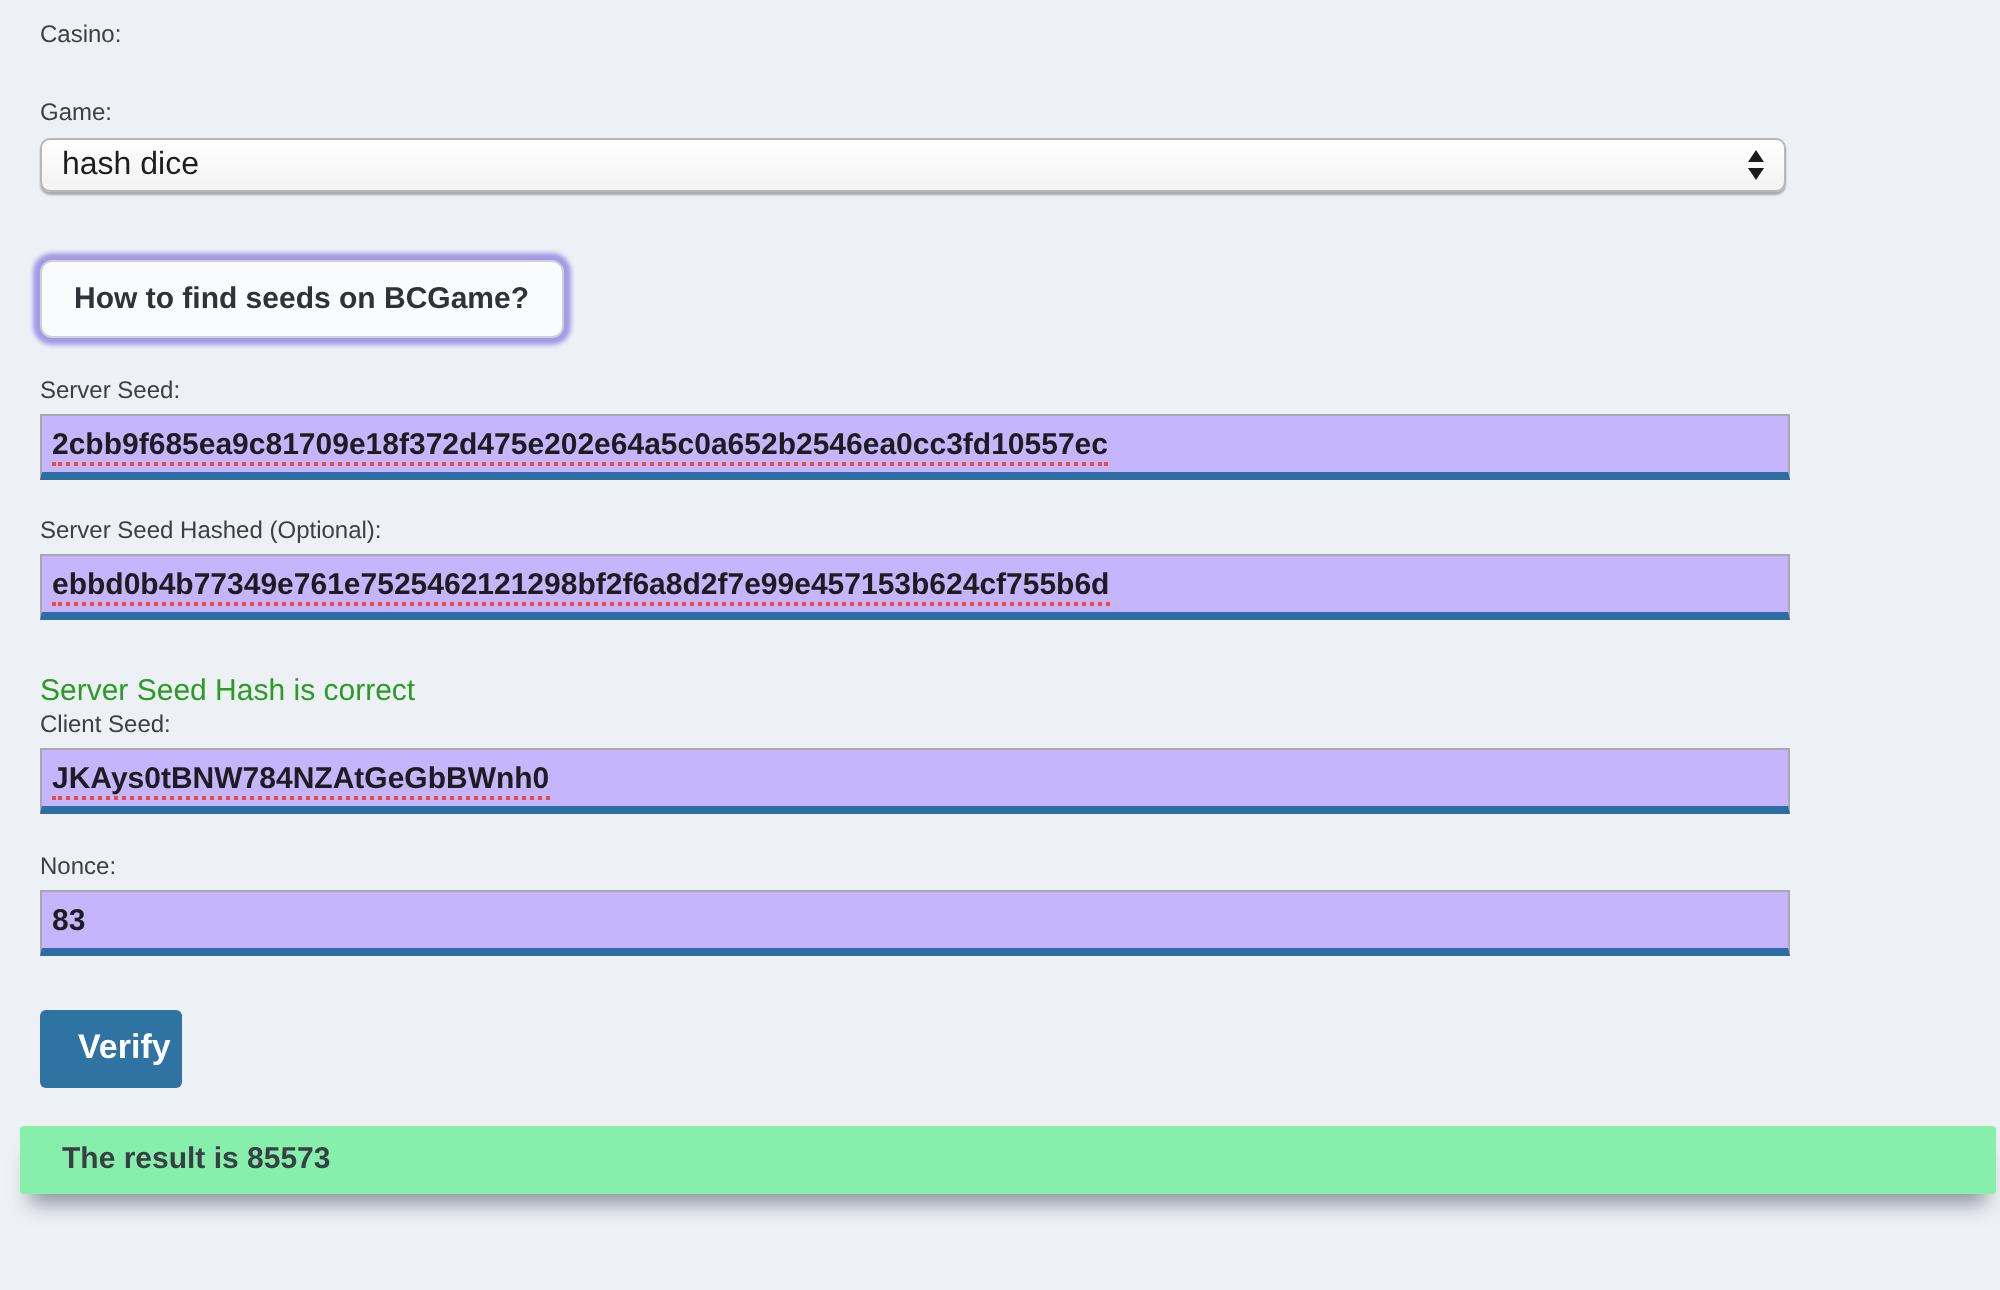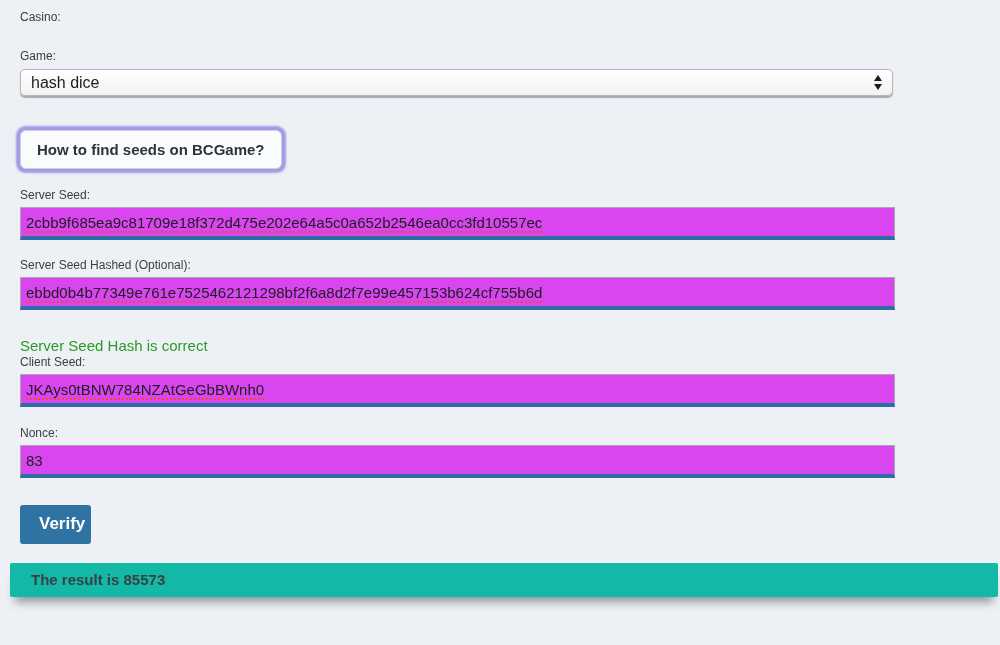--- a/index.html
+++ b/index.html
@@ -93,26 +93,26 @@
     cursor: pointer;
   }
 
   .field-label { margin-top: 17px; }
   .field-label.first-seed { margin-top: 18px; }
 
   .textbox {
     margin-top: 4px;
     width: 875px;
     box-sizing: border-box;
-    background: #d946ef;
+    background: #c4b5fd;
     border: 1px solid #a8a8ac;
     border-bottom: 4px solid #2e6da4;
     padding: 5px 8px 4px 5px;
     font-size: 15px;
-    font-weight: 400;
+    font-weight: 700;
     color: #1d1d1f;
     line-height: 19px;
     white-space: nowrap;
     overflow: hidden;
     cursor: text;
   }
   .squiggle {
     border-bottom: 2px dotted #f04a3a;
     padding-bottom: 0px;
   }
@@ -136,21 +136,21 @@
     font-weight: 700;
     font-family: "Liberation Sans", sans-serif;
     border: none;
     border-radius: 3px;
     padding: 9px 6px 10px 19px;
     cursor: pointer;
   }
 
   .result-panel {
     margin: 19px 2px 0 10px;
-    background: #14b8a6;
+    background: #86efac;
     border-radius: 2px;
     height: 34px;
     line-height: 34px;
     padding-left: 21px;
     font-size: 15px;
     font-weight: 600;
     color: #3a3f44;
     box-shadow: 0 10px 10px -5px rgba(95,100,112,0.65);
   }
 </style>

